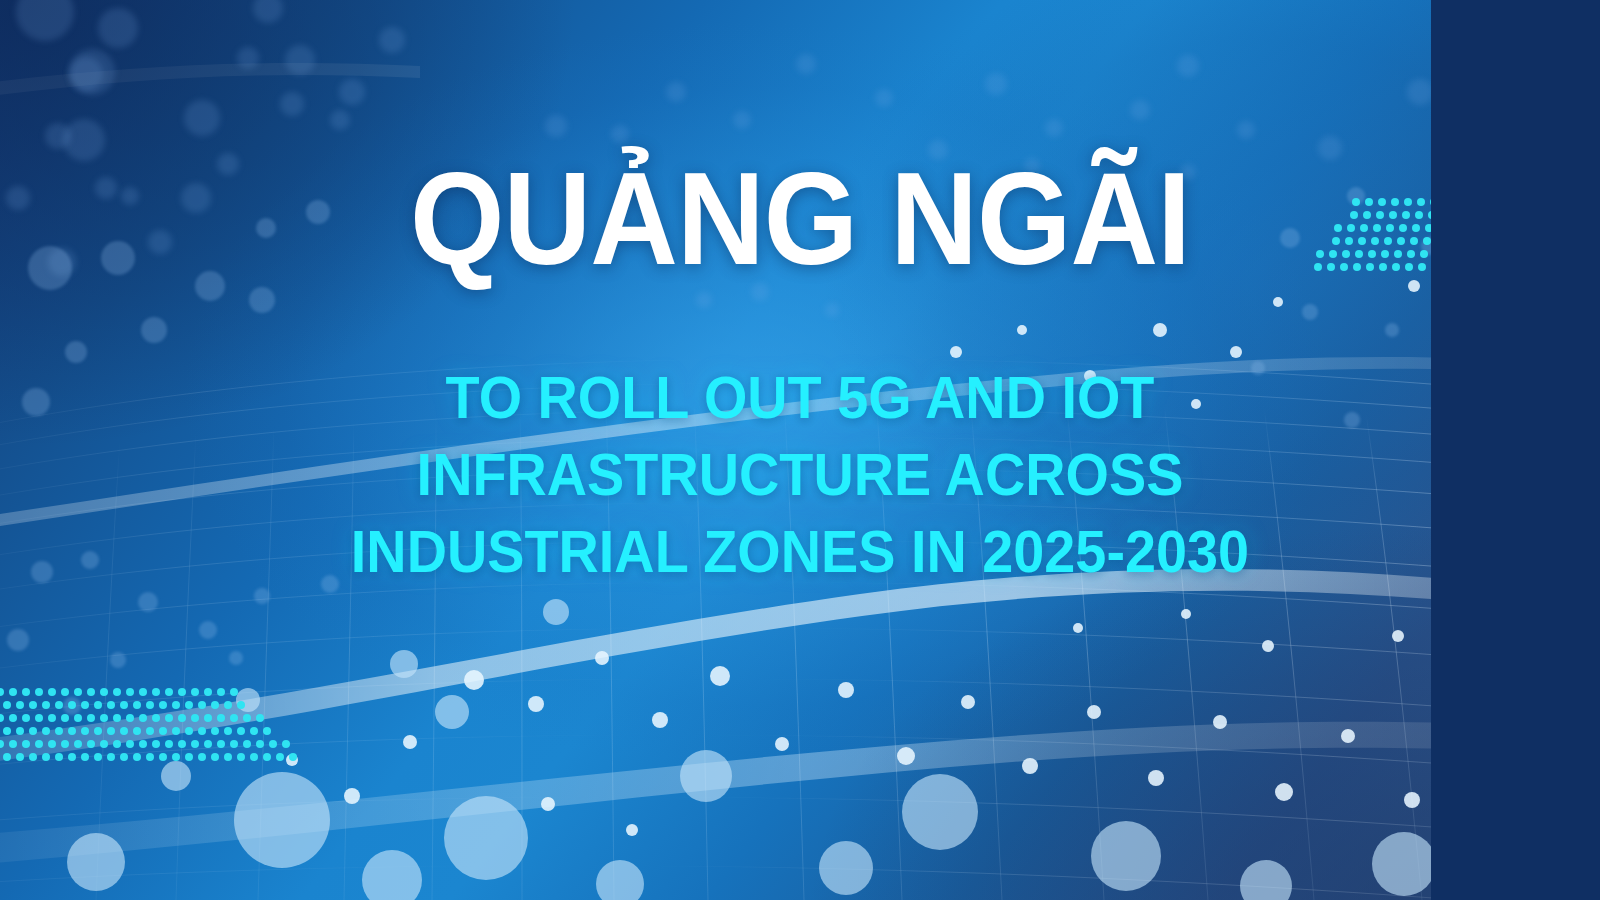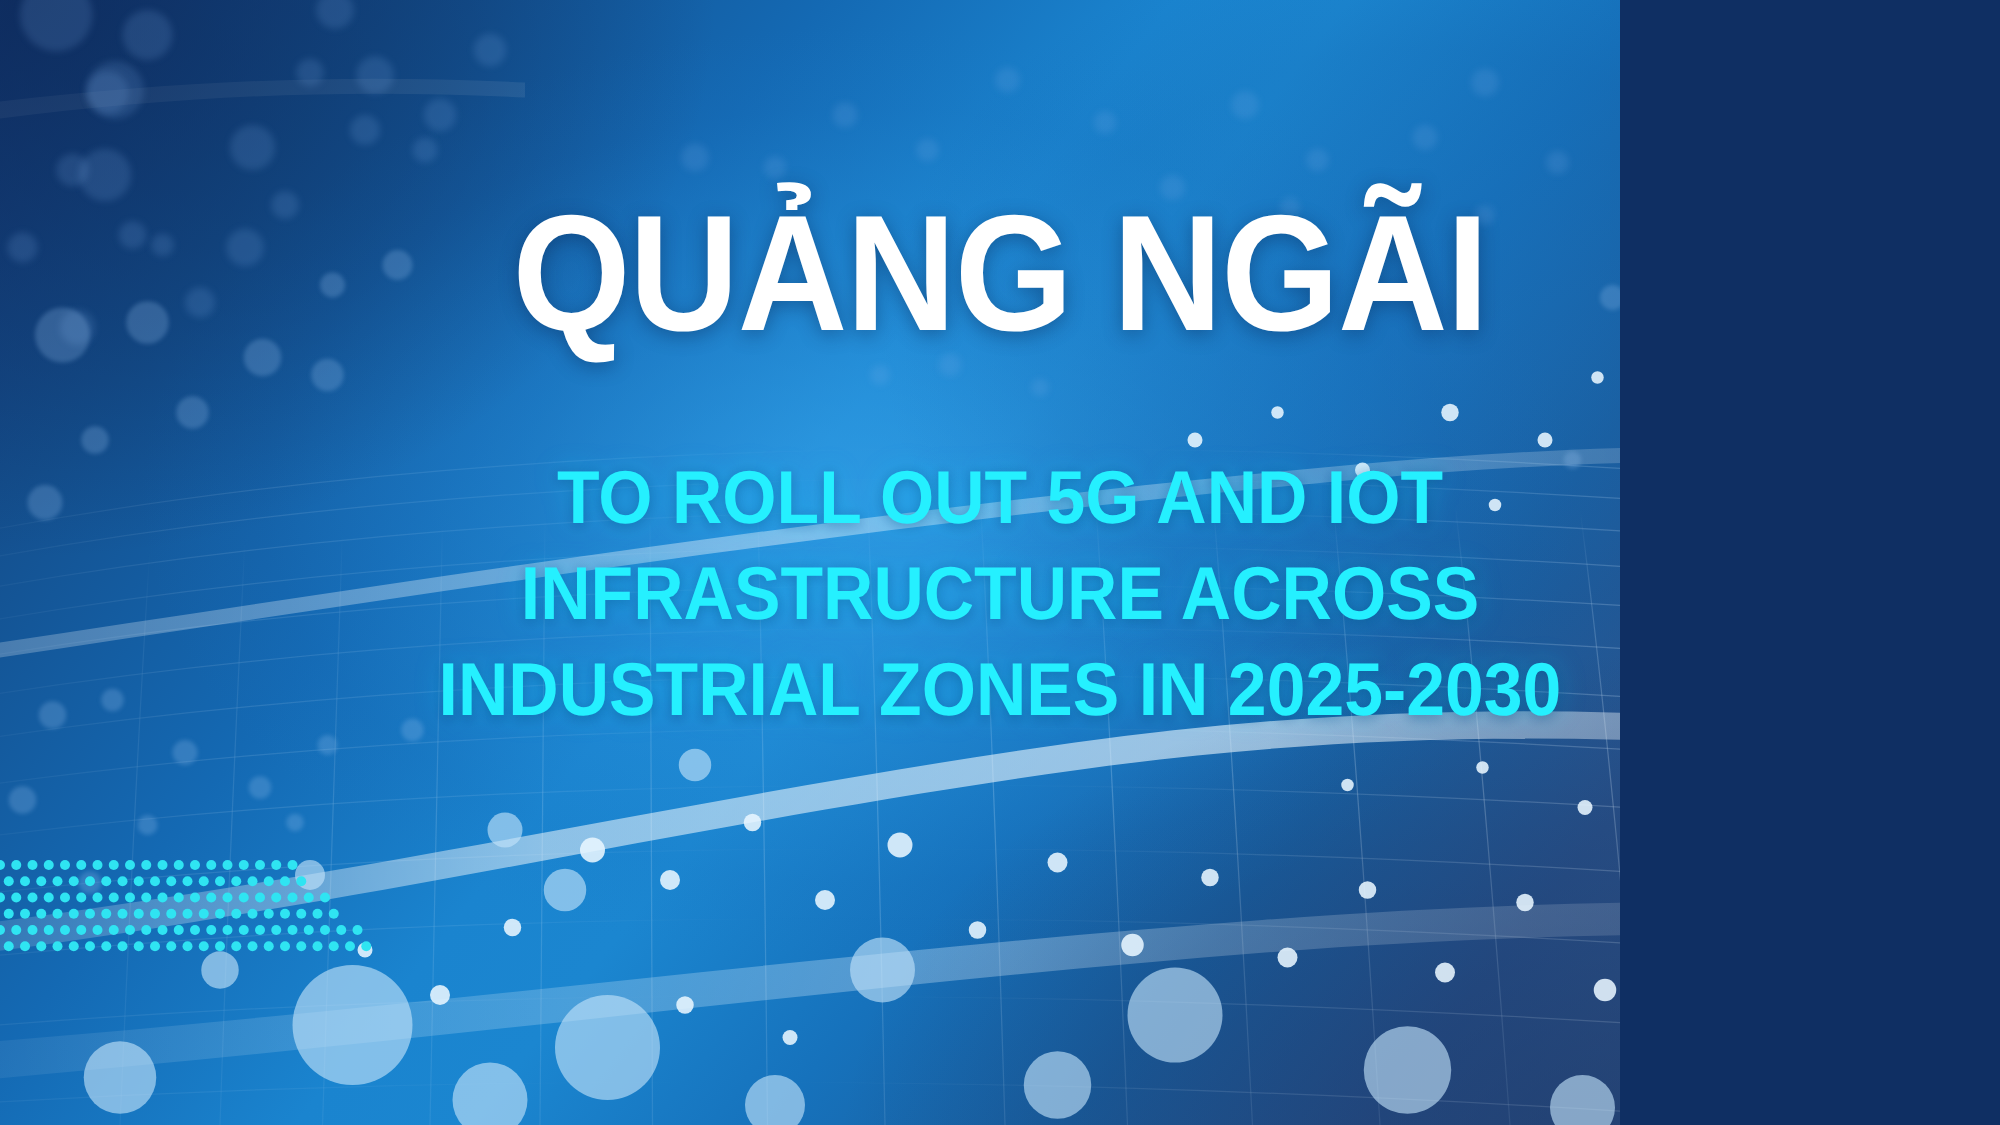--- a/index.html
+++ b/index.html
@@ -7,23 +7,23 @@
 
   html, body {
     width:1600px; height:900px;
     overflow:hidden;
     background:#0f2f63;
     font-family:"Liberation Sans", sans-serif;
   }
 
   #banner {
     position:relative;
-    width:1296px; height:900px;
+    width:1431px; height:900px;
     overflow:hidden;
-    background:#701a75;
+    background:#14532d;
   }
 
   
   .layer { position:absolute; inset:0; pointer-events:none; }
 
   
   #bg-base {
     background:
       linear-gradient(128deg,
         #153a77 0%,

